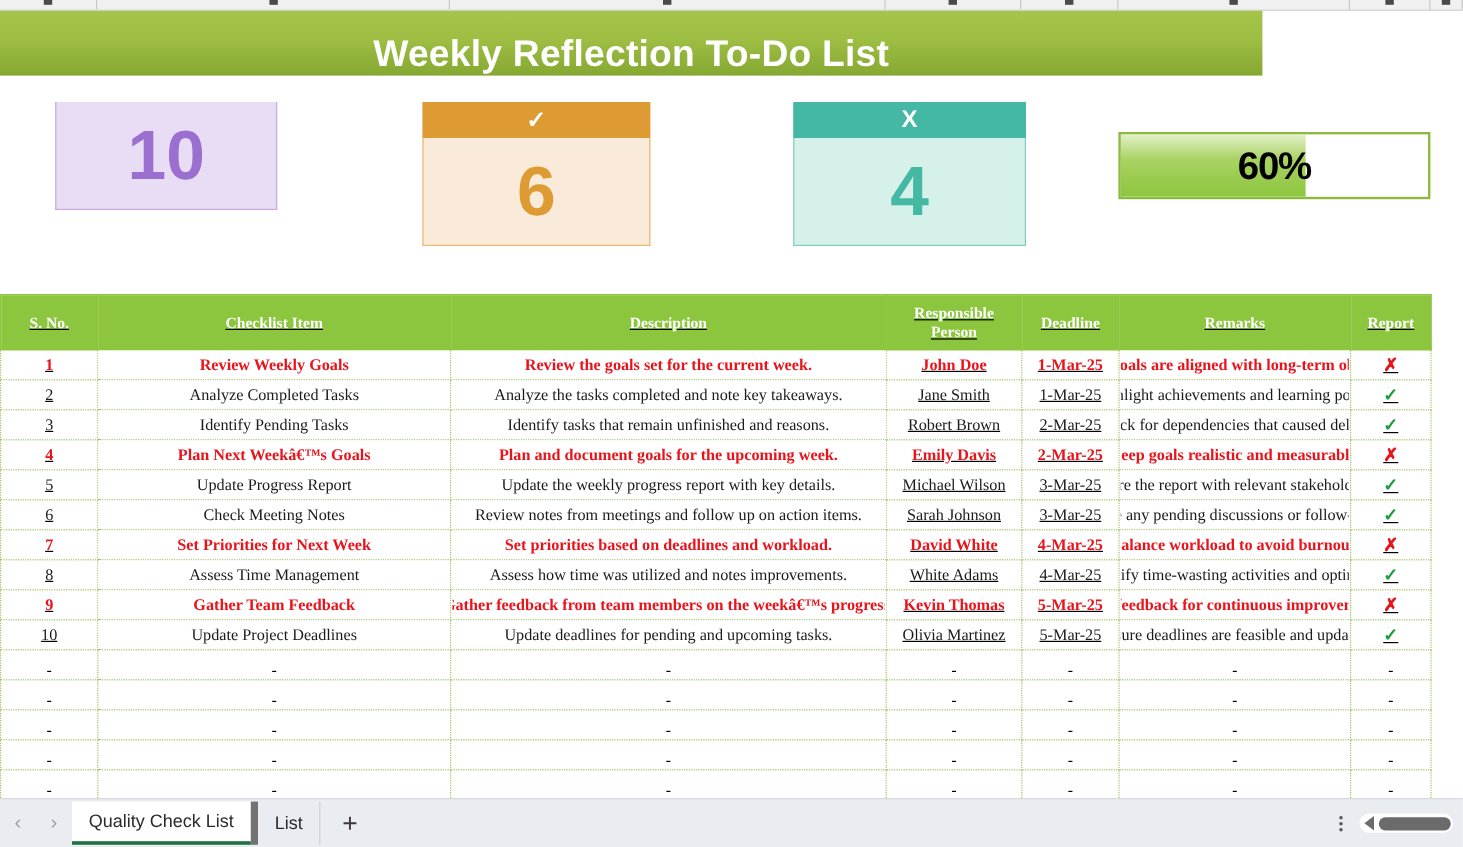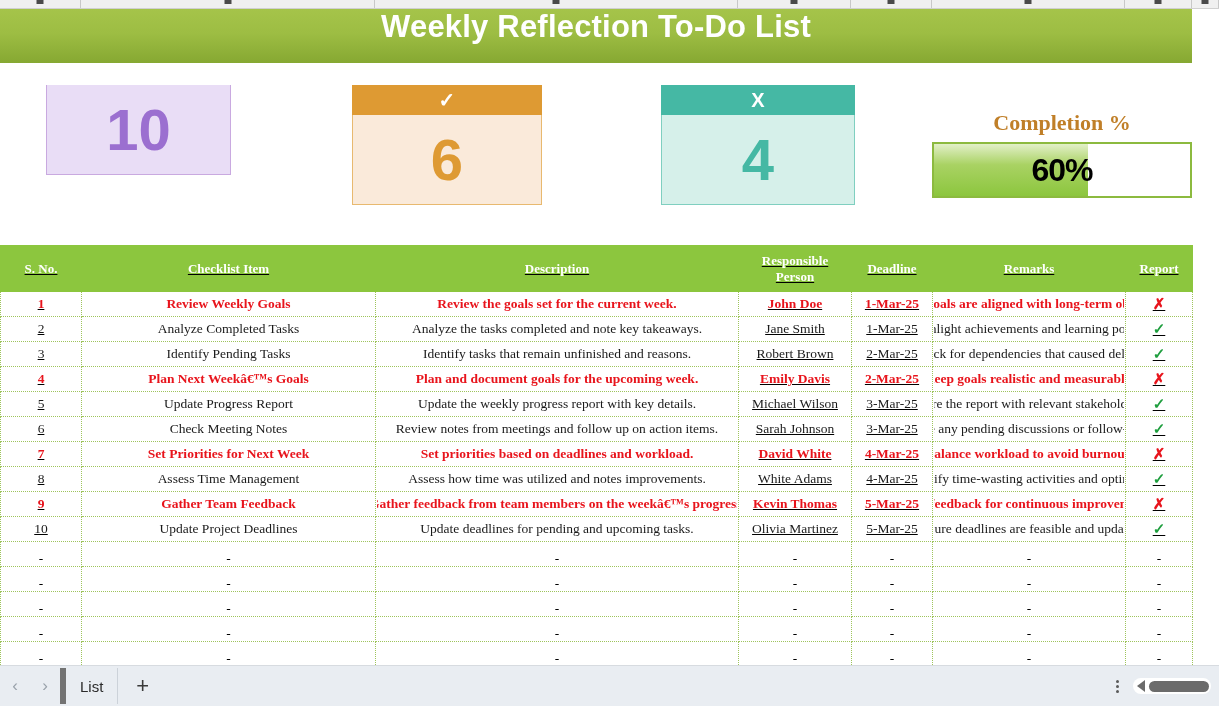--- a/index.html
+++ b/index.html
@@ -39,25 +39,25 @@
     top: 0px;
     width: 7px;
     height: 4px;
     background: #4a4a4a;
   }
 
   
   #title-banner {
     position: absolute;
     top: 9px; left: 0;
-    width: 1192px;
+    width: 1052px;
     height: 54px;
     background: linear-gradient(to bottom, #a5c44a 0%, #9dbd43 45%, #86a832 100%);
     display: flex;
-    align-items: flex-start;
+    align-items: flex-end;
     justify-content: center;
   }
   #title-banner .ttl {
     font-family: "Liberation Sans", sans-serif;
     font-size: 31px;
     font-weight: bold;
     color: #ffffff;
     letter-spacing: 0.2px;
   }
 
@@ -307,21 +307,20 @@
   <div class="kpi-head">✓</div>
   <div class="kpi-body">6</div>
 </div>
 
 <div class="kpi" id="kpi-pend">
   <div class="kpi-head">X</div>
   <div class="kpi-body">4</div>
 </div>
 
 <div id="completion">
-  <div class="cmp-label">Completion %</div>
   <div class="cmp-bar">
     <div class="cmp-fill" id="cmp-fill" style="width: 60%;"></div>
     <div class="cmp-val">60%</div>
   </div>
 </div>
 
 <div id="tbl-wrap">
   <table class="grid">
     <colgroup>
       <col class="c-no">
@@ -599,20 +598,21 @@
           <td>&nbsp;</td>
           <td>&nbsp;</td>
         </tr>
       </tbody>
   </table>
 </div>
 
 <div id="sheet-bar">
   <div class="nav-arrow">‹</div>
   <div class="nav-arrow">›</div>
+  <div class="sheet-tab active">Quality Check List</div>
   <div class="sheet-tab inactive">List</div>
   <div id="add-sheet">+</div>
   <div id="dots-menu">
       <i></i>
       <i></i>
       <i></i>
     </div>
   <div id="hscroll">
     <div class="arrow-l"></div>
     <div class="thumb"></div>

